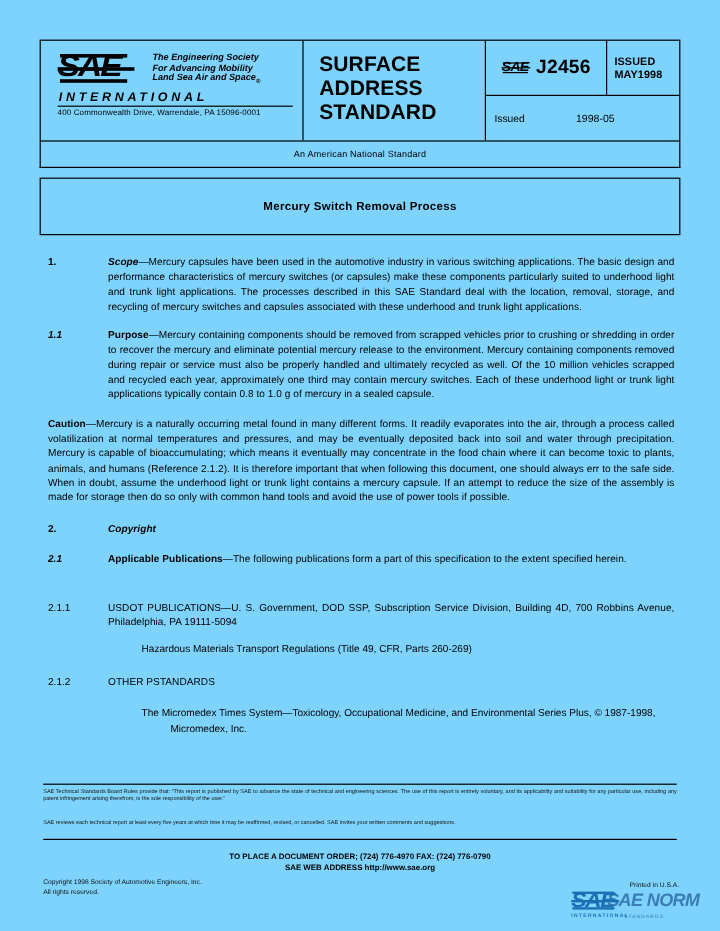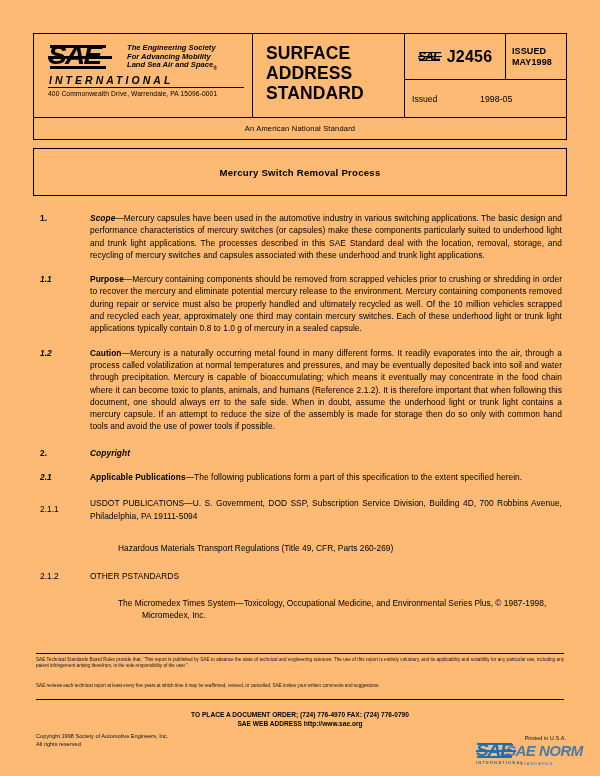--- a/index.html
+++ b/index.html
@@ -14,21 +14,21 @@
     color: #000000;
     position: relative;
     overflow: hidden;
   }
 
   .page {
     position: absolute;
     left: 0; top: 0;
     width: 600px;
     height: 776px;
-    background: #fdba74;
+    background: #7dd3fc;
   }
 
   
   .masthead {
     position: absolute;
     left: 33px; top: 33px;
     width: 534px; height: 85px;
     border: 1.6px solid #000;
     box-sizing: border-box;
     display: flex;
@@ -248,21 +248,21 @@
   .lead-up {
     font-weight: bold;
     font-style: normal;
   }
   .w38 { width: 50px; }
   .smallcaps {
     font-variant: small-caps;
   }
   .sub-indent {
     margin-left: 50px;
-    margin-top: 20px;
+    margin-top: 9px;
     font-size: 8.4px;
     line-height: 12.3px;
   }
   .sub-indent2 {
     margin-left: 50px;
     margin-top: 9px;
     font-size: 8.4px;
     line-height: 12.3px;
     text-indent: 0;
   }
@@ -442,35 +442,34 @@
       <div class="num w38 roman">1.</div>
       <div class="txt"><span class="lead">Scope</span><span>—</span><span>Mercury capsules have been used in the automotive industry in various switching applications.  The basic design and performance characteristics of mercury switches (or capsules) make these components particularly suited to underhood light and trunk light applications.  The processes described in this SAE Standard deal with the location, removal, storage, and recycling of mercury switches and capsules associated with these underhood and trunk light applications.</span></div>
     </div>
 
     <div class="clause" style="margin-top:12px;">
       <div class="num w38">1.1</div>
       <div class="txt"><span class="lead-up">Purpose</span><span>—</span><span>Mercury containing components should be removed from scrapped vehicles prior to crushing or shredding in order to recover the mercury and eliminate potential mercury release to the environment. Mercury containing components removed during repair or service must also be properly handled and ultimately recycled as well.  Of the 10 million vehicles scrapped and recycled each year, approximately one third may contain mercury switches. Each of these underhood light or trunk light applications typically contain 0.8 to 1.0 g of mercury in a sealed capsule.</span></div>
     </div>
 
     <div class="clause" style="margin-top:12px;">
-      <div class="num w38">1.2</div>
       <div class="txt"><span class="lead-up">Caution</span><span>—</span><span>Mercury is a naturally occurring metal found in many different forms.  It readily evaporates into the air, through a process called volatilization at normal temperatures and pressures, and may be eventually deposited back into soil and water through precipitation. Mercury is capable of bioaccumulating; which means it eventually may concentrate in the food chain where it can become toxic to plants, animals, and humans (Reference 2.1.2).  It is therefore important that when following this document, one should always err to the safe side.  When in doubt, assume the underhood light or trunk light contains a mercury capsule.  If an attempt to reduce the size of the assembly is made for storage then do so only with common hand tools and avoid the use of power tools if possible.</span></div>
     </div>
 
     <div class="clause" style="margin-top:14px;">
       <div class="num w38 roman">2.</div>
       <div class="txt"><span class="lead">Copyright</span></div>
     </div>
 
     <div class="clause" style="margin-top:12px;">
       <div class="num w38">2.1</div>
       <div class="txt"><span class="lead-up">Applicable Publications</span><span>—</span><span>The following publications form a part of this specification to the extent specified herein.</span></div>
     </div>
 
-    <div class="clause" style="margin-top:14px;align-items:center;">
+    <div class="clause" style="margin-top:29px;">
       <div class="num w38 roman" style="font-weight:normal;">2.1.1</div>
       <div class="txt"><span class="smallcaps"><span>USDOT P</span><span>UBLICATIONS</span></span><span>—U. S. Government, DOD SSP, Subscription Service Division, Building 4D, 700 Robbins Avenue, Philadelphia, PA 19111-5094</span></div>
     </div>
 
     <div class="sub-indent" style="margin-left:78px;">Hazardous Materials Transport Regulations (Title 49, CFR, Parts 260-269)</div>
 
     <div class="clause" style="margin-top:16px;">
       <div class="num w38 roman" style="font-weight:normal;">2.1.2</div>
       <div class="txt"><span class="smallcaps"><span>O</span><span>THER </span><span>P</span><span>STANDARDS</span></span></div>
     </div>

